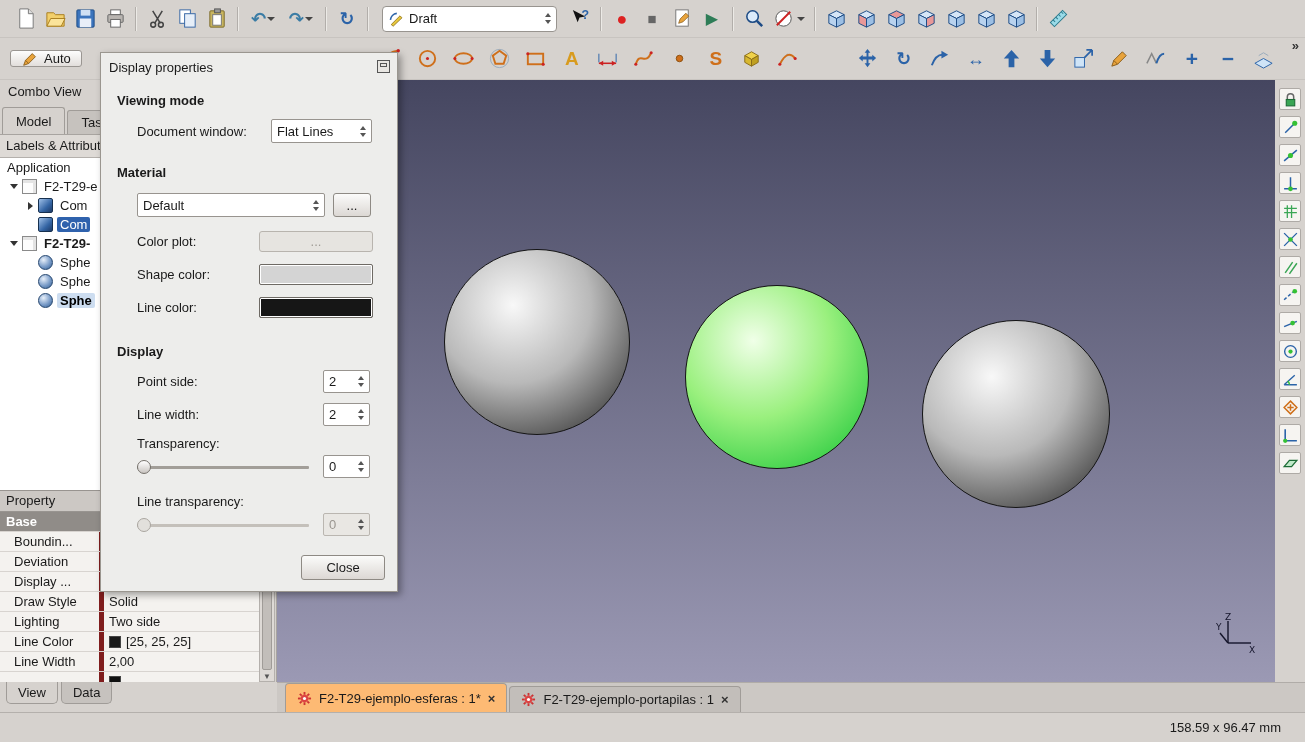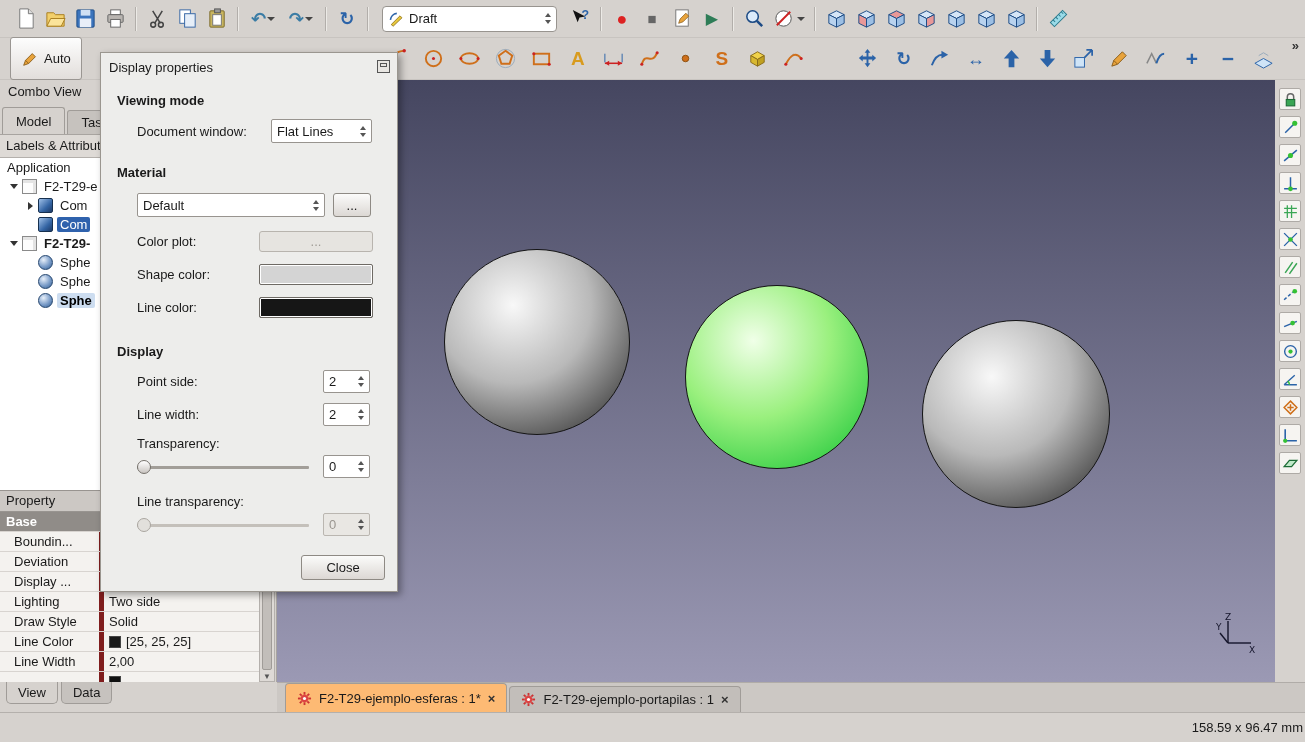--- a/index.html
+++ b/index.html
@@ -15,21 +15,21 @@
 .sep{width:2px;height:24px;border-left:1px solid #b2aeaa;border-right:1px solid #eceae6;margin:0 5px;flex:none}
 .g{font-size:18px;line-height:1;font-weight:bold}
 .blue{color:#2b63a8}.teal{color:#3a7ca5}.org{color:#cf6f1a}.yel{color:#d89b1e}
 .caret{width:0;height:0;border-left:4px solid transparent;border-right:4px solid transparent;border-top:4px solid #444;margin-left:1px}
 .combo{display:flex;align-items:center;background:#fff;border:1px solid #98948f;border-radius:4px;height:26px;padding:0 5px;gap:5px}
 #wb-combo{width:175px;margin:0 8px;flex:none}
 .spin{margin-left:auto;display:flex;flex-direction:column;gap:3px;padding-left:4px}
 .spin i{display:block;width:0;height:0;border-left:3.5px solid transparent;border-right:3.5px solid transparent}
 .spin .up{border-bottom:4px solid #555}
 .spin .dn{border-top:4px solid #555}
-#auto-btn{display:flex;align-items:center;gap:5px;height:43px;padding:0 10px;background:linear-gradient(#fdfdfd,#e2dedb);border:1px solid #9a9692;border-radius:3px;margin-right:6px;flex:none}
+#auto-btn{display:flex;align-items:center;gap:5px;height:17px;padding:0 10px;background:linear-gradient(#fdfdfd,#e2dedb);border:1px solid #9a9692;border-radius:3px;flex:none}
 #auto-btn svg{width:18px;height:18px}
 #tb2-overflow{margin-left:10px;margin-right:6px;align-self:flex-start;font-weight:bold;color:#333}
 
 #leftpanel{position:absolute;left:0;top:80px;width:277px;height:632px;background:#d6d2ce;border-right:1px solid #a8a4a0}
 #dock-title{position:absolute;left:0;top:0;width:100%;height:24px;line-height:24px;padding-left:8px}
 #panel-tabs{position:absolute;left:2px;top:26px;height:28px;display:flex;align-items:flex-end}
 .ptab{height:24px;padding:0 13px;display:flex;align-items:center;border:1px solid #a09c98;border-bottom:none;border-radius:3px 3px 0 0;background:#c6c2be;margin-right:2px}
 .ptab.active{background:#d6d2ce;height:27px}
 #tree-header{position:absolute;left:0;top:54px;width:276px;height:24px;background:#dedad6;border-top:1px solid #a8a4a0;border-bottom:1px solid #b4b0ac;line-height:22px;padding-left:6px;white-space:nowrap;overflow:hidden}
 #tree{position:absolute;left:0;top:78px;width:276px;height:332px;background:#fff;overflow:hidden}
@@ -84,21 +84,21 @@
 .slider.dis .groove{background:#c4c0ba}
 .slider.dis .handle{background:#e2e0dc;border-color:#aaa6a0}
 #dlg-float{position:absolute;right:7px;top:7px;width:13px;height:13px;border:1px solid #555;background:#e8e6e2}
 #dlg-float div{margin:2px;height:4px;border:1px solid #555}
 
 #doctabs{position:absolute;left:277px;top:682px;width:1028px;height:30px;background:#ccc8c4;border-top:1px solid #b0aca8;display:flex;align-items:flex-end;padding-left:8px;gap:2px}
 .dtab{display:flex;align-items:center;gap:7px;height:26px;padding:0 11px;border:1px solid #a09c98;border-bottom:none;border-radius:4px 4px 0 0;background:#c2bebA}
 .dtab.active{background:#fdba74;height:29px}
 .dtab .x{font-weight:bold;color:#333}
 .dtab svg{width:15px;height:15px}
-#statusbar{position:absolute;left:0;top:712px;width:1305px;height:30px;background:#d6d2ce;border-top:1px solid #b4b0ac;display:flex;align-items:center;justify-content:flex-end;padding-right:2px}
+#statusbar{position:absolute;left:0;top:712px;width:1305px;height:30px;background:#d6d2ce;border-top:1px solid #b4b0ac;display:flex;align-items:center;justify-content:flex-end;padding-right:24px}
 </style>
 </head>
 <body>
 
 <div id="app">
 
   <div id="tb1" class="toolbar">
     <div class="ti">
         <svg viewBox="0 0 24 24">
           <path d="M6 2h9l5 5v15H6z" fill="#fff" stroke="#777"></path>
@@ -480,26 +480,26 @@
         </div>
       <div class="prow">
           <span class="pl">Deviation</span>
           <span class="pv"></span>
         </div>
       <div class="prow">
           <span class="pl">Display ...</span>
           <span class="pv"></span>
         </div>
       <div class="prow">
+          <span class="pl">Draw Style</span>
+          <span class="pv">Solid</span>
+        </div>
+      <div class="prow">
           <span class="pl">Lighting</span>
           <span class="pv">Two side</span>
-        </div>
-      <div class="prow">
-          <span class="pl">Draw Style</span>
-          <span class="pv">Solid</span>
         </div>
       <div class="prow">
           <span class="pl">Line Color</span>
           <span class="pv">
             <span class="pswatch" style="background: rgb(25, 25, 25);"></span>
             <span>[25, 25, 25]</span>
           </span>
         </div>
       <div class="prow">
           <span class="pl">Line Width</span>

